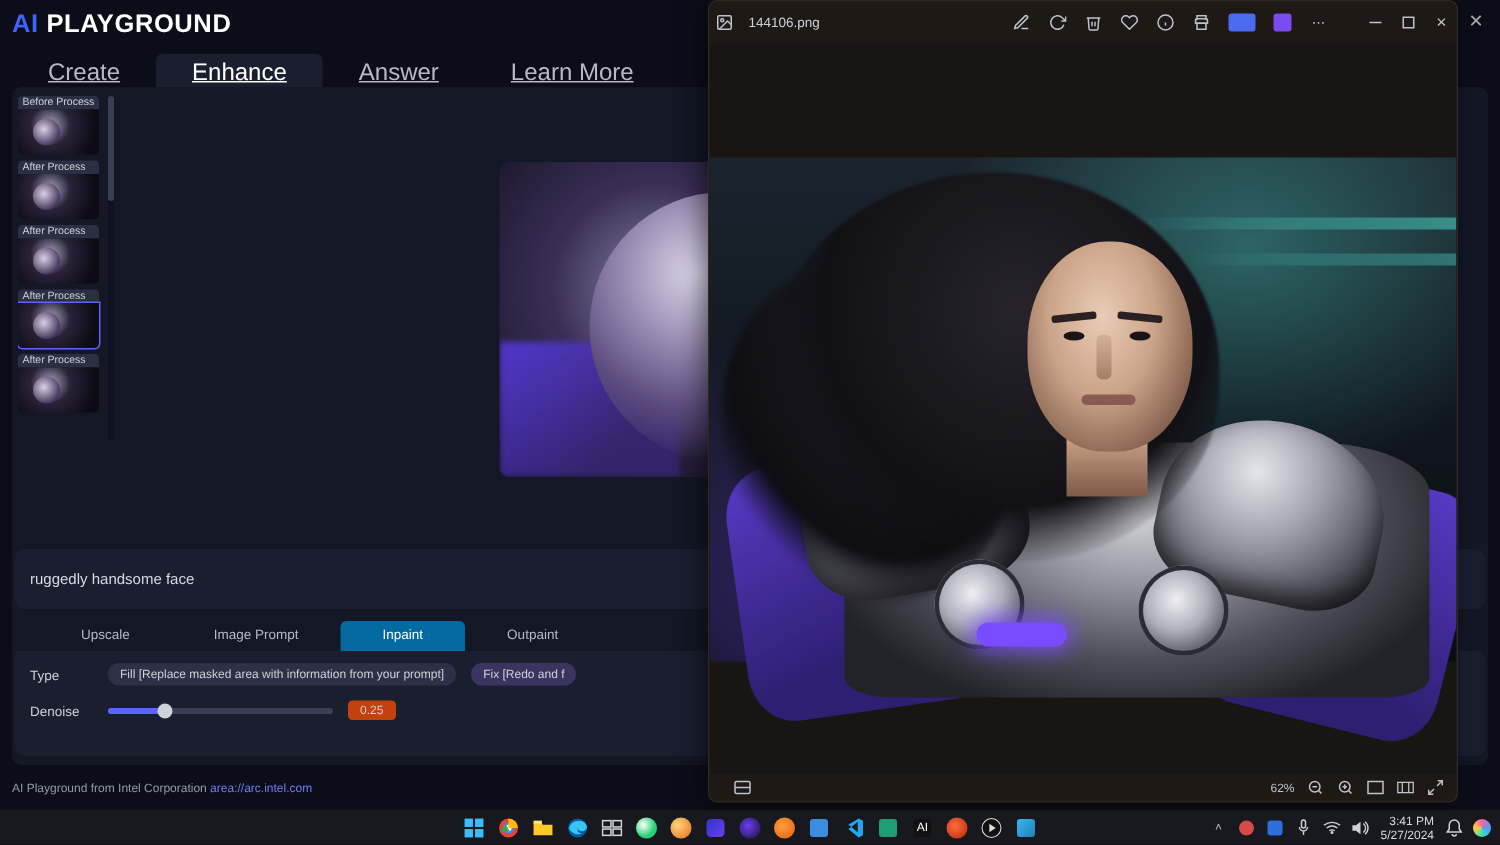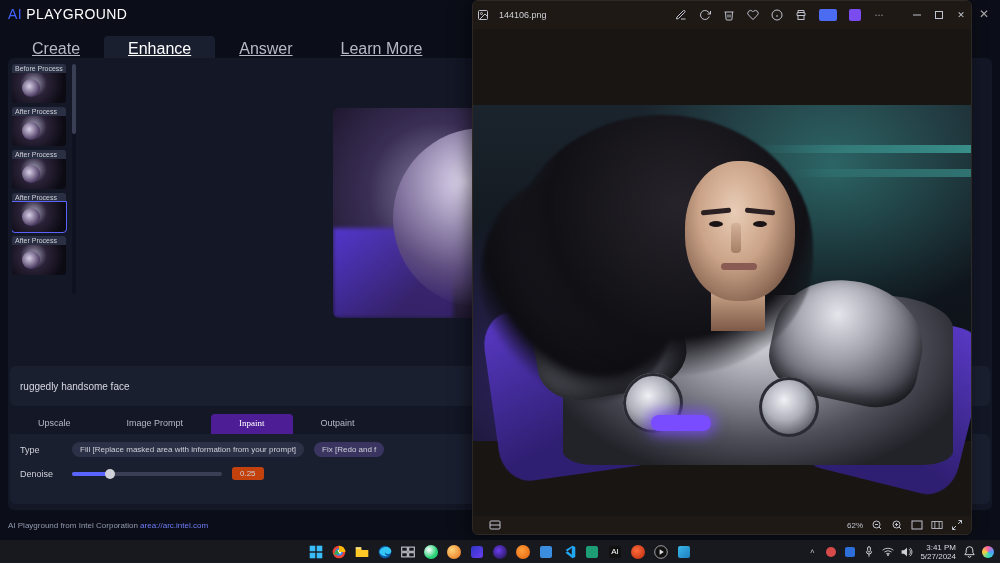--- a/index.html
+++ b/index.html
@@ -1,20 +1,20 @@
 <!DOCTYPE html>
 <html><head>
 <meta charset="utf-8">
 <style>
   * { box-sizing: border-box; margin: 0; padding: 0; font-family: "Segoe UI", Arial, sans-serif; }
   body { width: 1000px; height: 563px; background: #0b0e18; color: #cfd0d8; overflow: hidden; position: relative; }
 
   
   .playground { position: absolute; left: 0; top: 0; width: 1000px; height: 540px; }
-  .pg-title { position: absolute; left: 8px; top: 6px; font-size: 14px; font-weight: 400; letter-spacing: .4px; }
+  .pg-title { position: absolute; left: 8px; top: 6px; font-size: 17px; font-weight: 700; letter-spacing: .4px; }
   .pg-title .ai { color: #3e63ff; }
   .pg-title .rest { color: #ffffff; }
   .pg-close { position: absolute; right: 8px; top: 6px; width: 16px; height: 16px; color: #aaa; display: flex; align-items: center; justify-content: center; font-size: 12px; cursor: pointer; }
 
   .pg-tabs { position: absolute; left: 8px; top: 36px; display: flex; height: 22px; }
   .pg-tab { font-size: 16px; color: #b7b9c6; padding: 4px 24px; cursor: pointer; text-decoration: underline; }
   .pg-tab.active { background: #1a1f30; border-radius: 4px 4px 0 0; color: #fff; }
 
   .pg-body { position: absolute; left: 8px; top: 58px; right: 8px; bottom: 30px; background: #131726; border-radius: 6px; overflow: hidden; }
 
@@ -35,23 +35,23 @@
                    background: radial-gradient(circle at 40% 30%, #e0d8ef 0%, #5b4a7d 55%, transparent 75%); }
   .preview-purple{ position:absolute; left:0; bottom:0; width:120px; height:90px;
                    background: linear-gradient(135deg,#5c3cf0 0%, #3a2577 70%); filter:blur(2px); opacity:.8;}
 
   
   .prompt-bar{ position:absolute; left:2px; right:2px; top:308px; height:40px; background:#1a1f30; border-radius:6px;
                display:flex; align-items:center; padding:0 10px; }
   .prompt-bar span{ font-size:10px; color:#d7d8e2; }
 
   
-  .lower-tabs{ position:absolute; left:2px; top:356px; display:flex; height:20px; }
+  .lower-tabs{ position:absolute; left:18px; top:356px; display:flex; height:20px; }
   .lower-tab { font-size:9px; padding:4px 28px; color:#b7b9c6; cursor:pointer; }
-  .lower-tab.active{ background:#4c1d95; border-radius:4px 4px 0 0; color:#fff;font-family:Liberation Serif, serif; }
+  .lower-tab.active{ background:#0369a1; border-radius:4px 4px 0 0; color:#fff; }
 
   
   .lower-panel{ position:absolute; left:2px; right:2px; top:376px; bottom:6px; background:#1a1f30; border-radius:0 6px 6px 6px; display:flex; }
 
   .drop-box{ width:170px; margin:6px; border:1px solid #3a3f56; border-radius:4px; font-size:8px; color:#b7b9c6;
              display:flex; flex-direction:column; align-items:center; justify-content:center; gap:5px; text-align:center; padding:4px;}
   .drop-link{ color:#9aa3ff; text-decoration:underline; cursor:pointer;}
 
   .settings{ flex:1; padding:8px 10px; font-size:9px; color:#cfd0d8; }
   .setting-row{ display:flex; align-items:center; gap:10px; margin-bottom:10px; }

